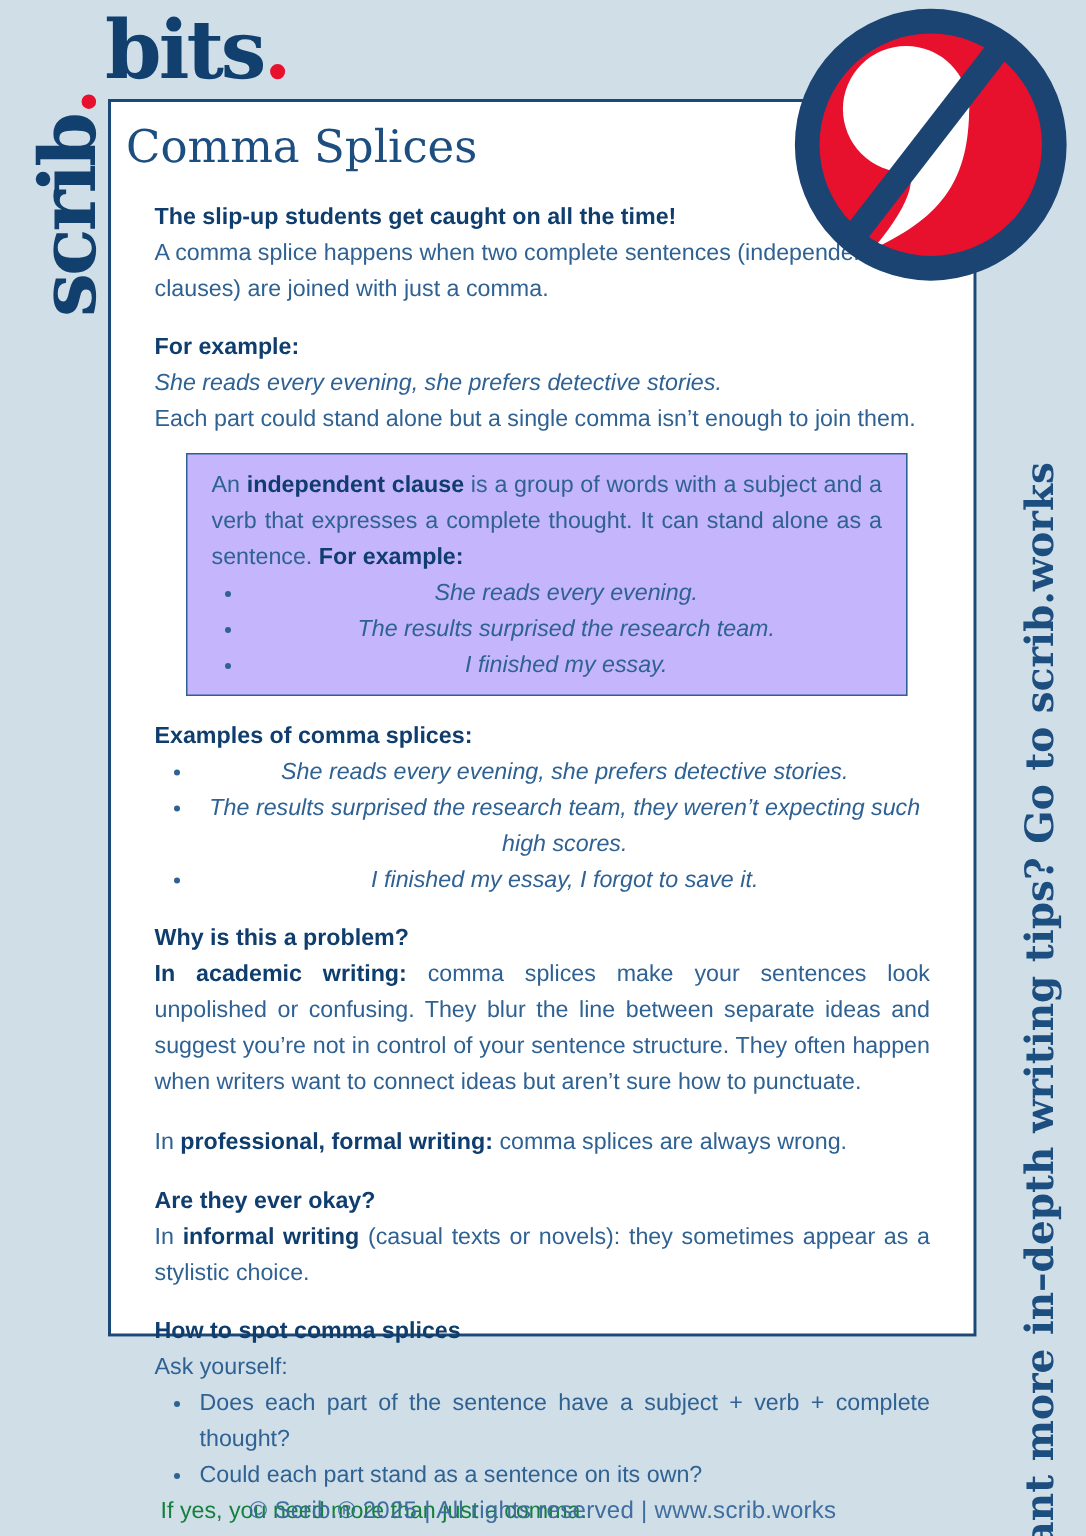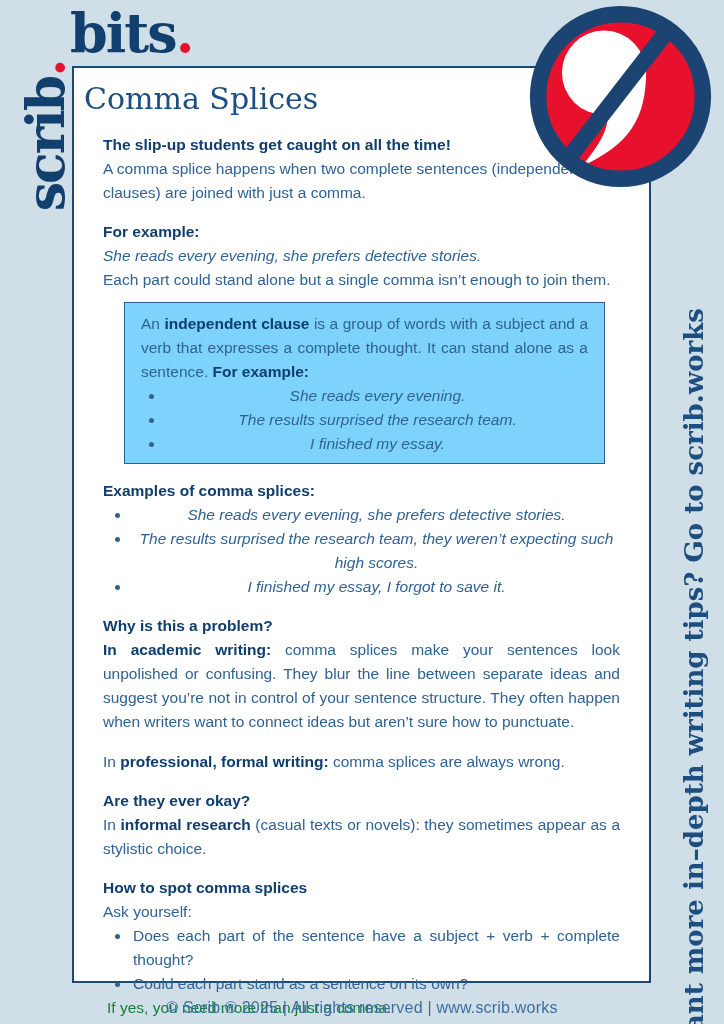--- a/index.html
+++ b/index.html
@@ -21,42 +21,42 @@
   .bits-logo{
     position:absolute;left:70px;top:6px;line-height:1;
     font-family:"DejaVu Serif",serif;font-weight:700;font-size:54px;
     color:#11406f;letter-spacing:-2px;
   }
   .logo-period{color:#e8112d;}
   
   .no-icon{position:absolute;left:529px;top:5px;width:183px;height:183px;}
   
   .card{
-    position:absolute;left:72px;top:66px;width:579px;height:917px;
+    position:absolute;left:72px;top:66px;width:579px;height:825px;
     background:#ffffff;border:2px solid #1b4876;box-sizing:border-box;
   }
   .card-title{
     margin:14px 0 0 10px;font-family:"DejaVu Serif",serif;font-weight:400;
     font-size:30px;color:#1d4e80;line-height:1.15;letter-spacing:0;
   }
   .card-body{
     margin:16px 29px 0 29px;
     font-size:15.5px;line-height:24px;color:#2f6293;
   }
   p{margin:0;}
   .sec-heading{font-weight:700;color:#0f3d6d;margin-top:15px;}
   .sec-heading.first{margin-top:0;}
   .italic{font-style:italic;}
   .justify{text-align:justify;}
   .dk{font-weight:700;color:#0f3d6d;}
   ul{margin:0;padding-left:28px;}
   li{padding-left:2px;}
   ul.italic-list li{font-style:italic;text-align:center;}
   .def-box{
-    border:1.5px solid #2e6193;background:#7dd3fc;
+    border:1.5px solid #2e6193;background:#c4b5fd;
     margin:10px 15px 0 21px;padding:9px 16px 7px 16px;
   }
   .def-box ul{padding-left:24px;}
   .pro-line{margin-top:16px;}
   .conclusion{font-weight:400;color:#15803d;padding-left:4px;}
   
   .side-note{
     position:absolute;right:2px;top:366px;width:56px;height:634px;
     display:flex;align-items:center;justify-content:center;
   }
@@ -105,21 +105,21 @@
       <li>She reads every evening, she prefers detective stories.</li>
       <li class="justify">The results surprised the research team, they weren’t expecting such high scores.</li>
       <li>I finished my essay, I forgot to save it.</li>
     </ul>
 
     <p class="sec-heading">Why is this a problem?</p>
     <p class="justify"><span class="dk">In academic writing:</span><span> comma splices make your sentences look unpolished or confusing. They blur the line between separate ideas and suggest you’re not in control of your sentence structure. They often happen when writers want to connect ideas but aren’t sure how to punctuate.</span></p>
     <p class="pro-line"><span>In </span><span class="dk">professional, formal writing:</span><span> comma splices are always wrong.</span></p>
 
     <p class="sec-heading">Are they ever okay?</p>
-    <p class="justify"><span>In </span><span class="dk">informal research</span><span> (casual texts or novels): they sometimes appear as a stylistic choice.</span></p>
+    <p class="justify"><span>In </span><span class="dk">informal writing</span><span> (casual texts or novels): they sometimes appear as a stylistic choice.</span></p>
 
     <p class="sec-heading">How to spot comma splices</p>
     <p>Ask yourself:</p>
     <ul>
       <li class="justify">Does each part of the sentence have a subject + verb + complete thought?</li>
       <li>Could each part stand as a sentence on its own?</li>
     </ul>
     <p class="conclusion">If yes, you need more than just a comma.</p>
 
   </div>

